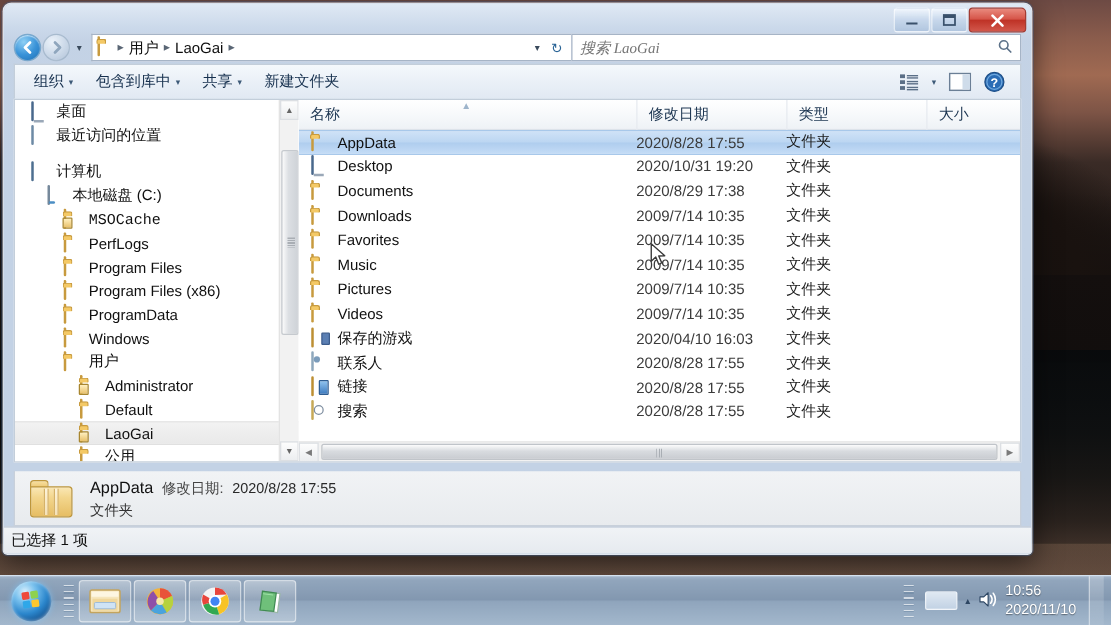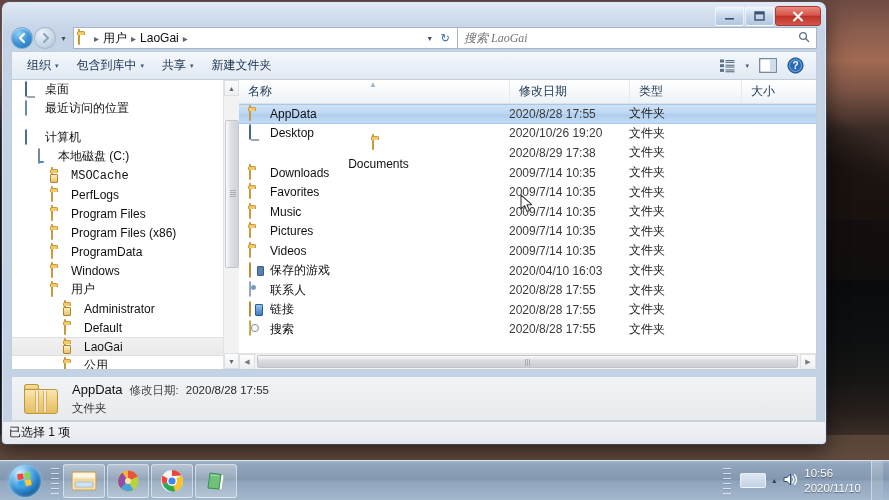--- a/index.html
+++ b/index.html
@@ -644,26 +644,26 @@
               </div>
               <div class="cell-date" style="width: 120px;">2020/8/28 17:55</div>
               <div class="cell-type" style="width: 112px;">文件夹</div>
               <div class="cell-size" style="width: 70px;"></div>
             </div>
             <div class="row">
               <div class="cell-name" style="width: 270px;">
                 <span class="ticon"><span class="ic-desk"></span></span>
                 <span>Desktop</span>
               </div>
-              <div class="cell-date" style="width: 120px;">2020/10/26 19:20</div>
-              <div class="cell-type" style="width: 112px;">文件夹</div>
-              <div class="cell-size" style="width: 70px;"></div>
-            </div>
-            <div class="row">
-              <div class="cell-name" style="width: 270px; flex-direction: column;">
+              <div class="cell-date" style="width: 120px;">2020/10/31 19:20</div>
+              <div class="cell-type" style="width: 112px;">文件夹</div>
+              <div class="cell-size" style="width: 70px;"></div>
+            </div>
+            <div class="row">
+              <div class="cell-name" style="width: 270px;">
                 <span class="ticon"><span class="ic-folder"></span></span>
                 <span>Documents</span>
               </div>
               <div class="cell-date" style="width: 120px;">2020/8/29 17:38</div>
               <div class="cell-type" style="width: 112px;">文件夹</div>
               <div class="cell-size" style="width: 70px;"></div>
             </div>
             <div class="row">
               <div class="cell-name" style="width: 270px;">
                 <span class="ticon"><span class="ic-folder"></span></span>

